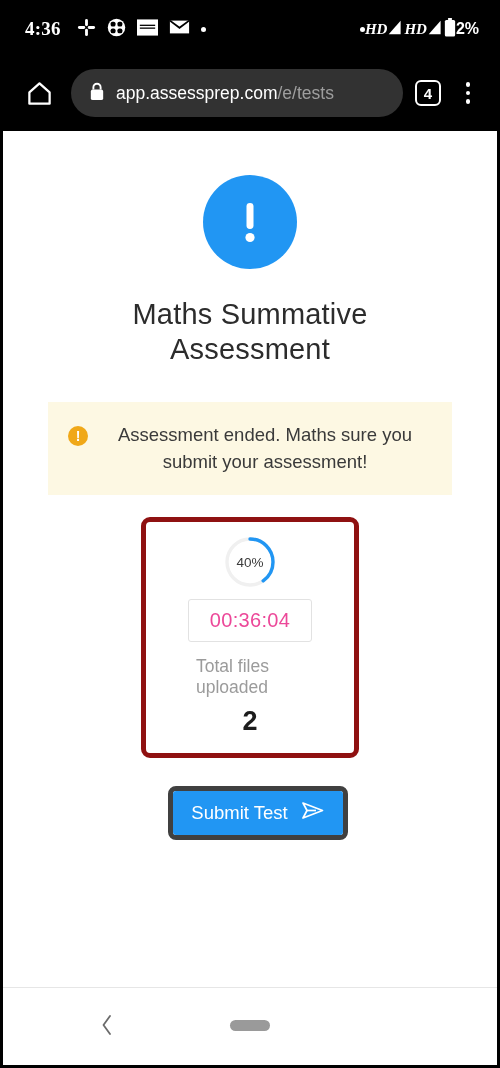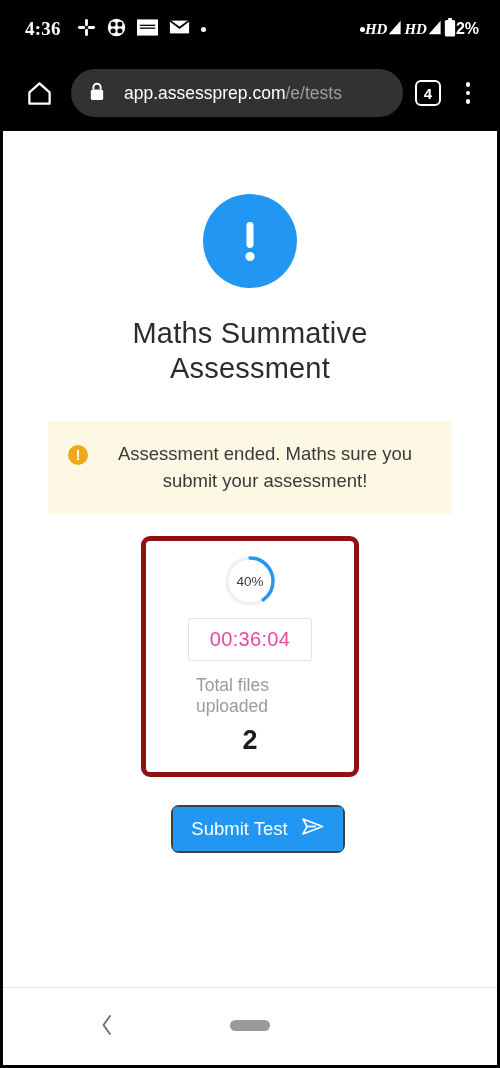--- a/index.html
+++ b/index.html
@@ -81,21 +81,21 @@
     flex: 0 0 auto;
   }
   #omnibox {
     flex: 1 1 auto;
     height: 48px;
     background: #323232;
     border-radius: 26px;
     display: flex;
     align-items: center;
     padding: 0 20px 0 18px;
-    gap: 19px;
+    gap: 11px;
     overflow: hidden;
   }
   #url-text {
     font-size: 17.5px;
     color: #ffffff;
     white-space: nowrap;
     overflow: hidden;
     text-overflow: ellipsis;
   }
   #url-text .url-path { color: #9e9e9e; }
@@ -123,21 +123,21 @@
     display: block;
   }
 
   
   #page {
     height: 856px;
     background: #ffffff;
     display: flex;
     flex-direction: column;
     align-items: center;
-    padding-top: 63px;
+    padding-top: 44px;
     position: relative;
   }
 
   #alert-circle {
     width: 94px; height: 94px;
     border-radius: 50%;
     background: #2196f3;
     display: flex;
     align-items: center;
     justify-content: center;
@@ -248,21 +248,21 @@
     border-radius: 4px;
     background: #ffffff;
     display: flex; align-items: center; justify-content: center;
     gap: 12px;
     font-size: 18.5px;
     color: #303030;
     padding: 0 20px;
   }
   #submit-highlight {
     margin-left: 16px;
-    border: 2px solid #404040;
+    border: 5px solid #404040;
     border-radius: 8px;
     padding: 0;
     display: flex;
   }
   #submit-test {
     height: 44px;
     min-width: 170px;
     background: #2196f3;
     border: none;
     border-radius: 3px;

